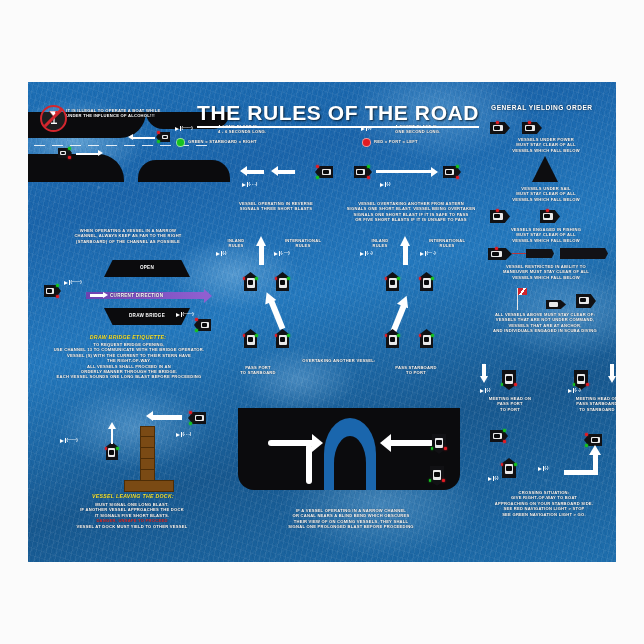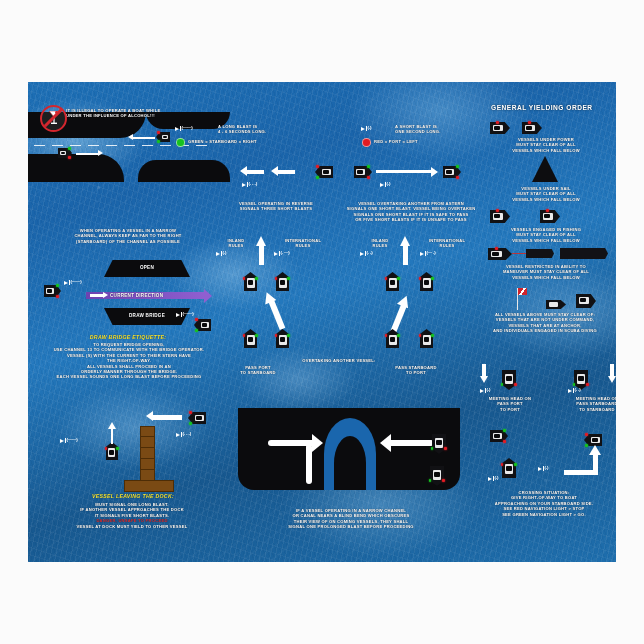--- a/index.html
+++ b/index.html
@@ -135,20 +135,21 @@
   .net{position:absolute;z-index:6;border-top:.8px solid #2a7fc4;}
 </style>
 </head>
 <body>
 
 <div id="poster">
   <div id="sheet"></div>
 
   <div id="art">
 
+    <div class="title" style="left:169px;top:19px;">THE RULES OF THE ROAD</div>
     <div class="hdr" style="left:463px;top:22px;">GENERAL YIELDING ORDER</div>
 
     <div class="nogo" style="left:12px;top:23px;">
       <div class="glass">
         <svg width="10" height="14" viewBox="0 0 10 14">
             <polygon points="0,0 10,0 5,6" fill="#fff" stroke="#d3262e" stroke-width=".6"></polygon>
             <rect x="4.4" y="6" width="1.2" height="6" fill="#fff"></rect>
             <rect x="2" y="11.6" width="6" height="1.4" fill="#fff"></rect>
             <circle cx="7.6" cy="1.4" r="1.5" fill="#d3262e"></circle>
           </svg>

